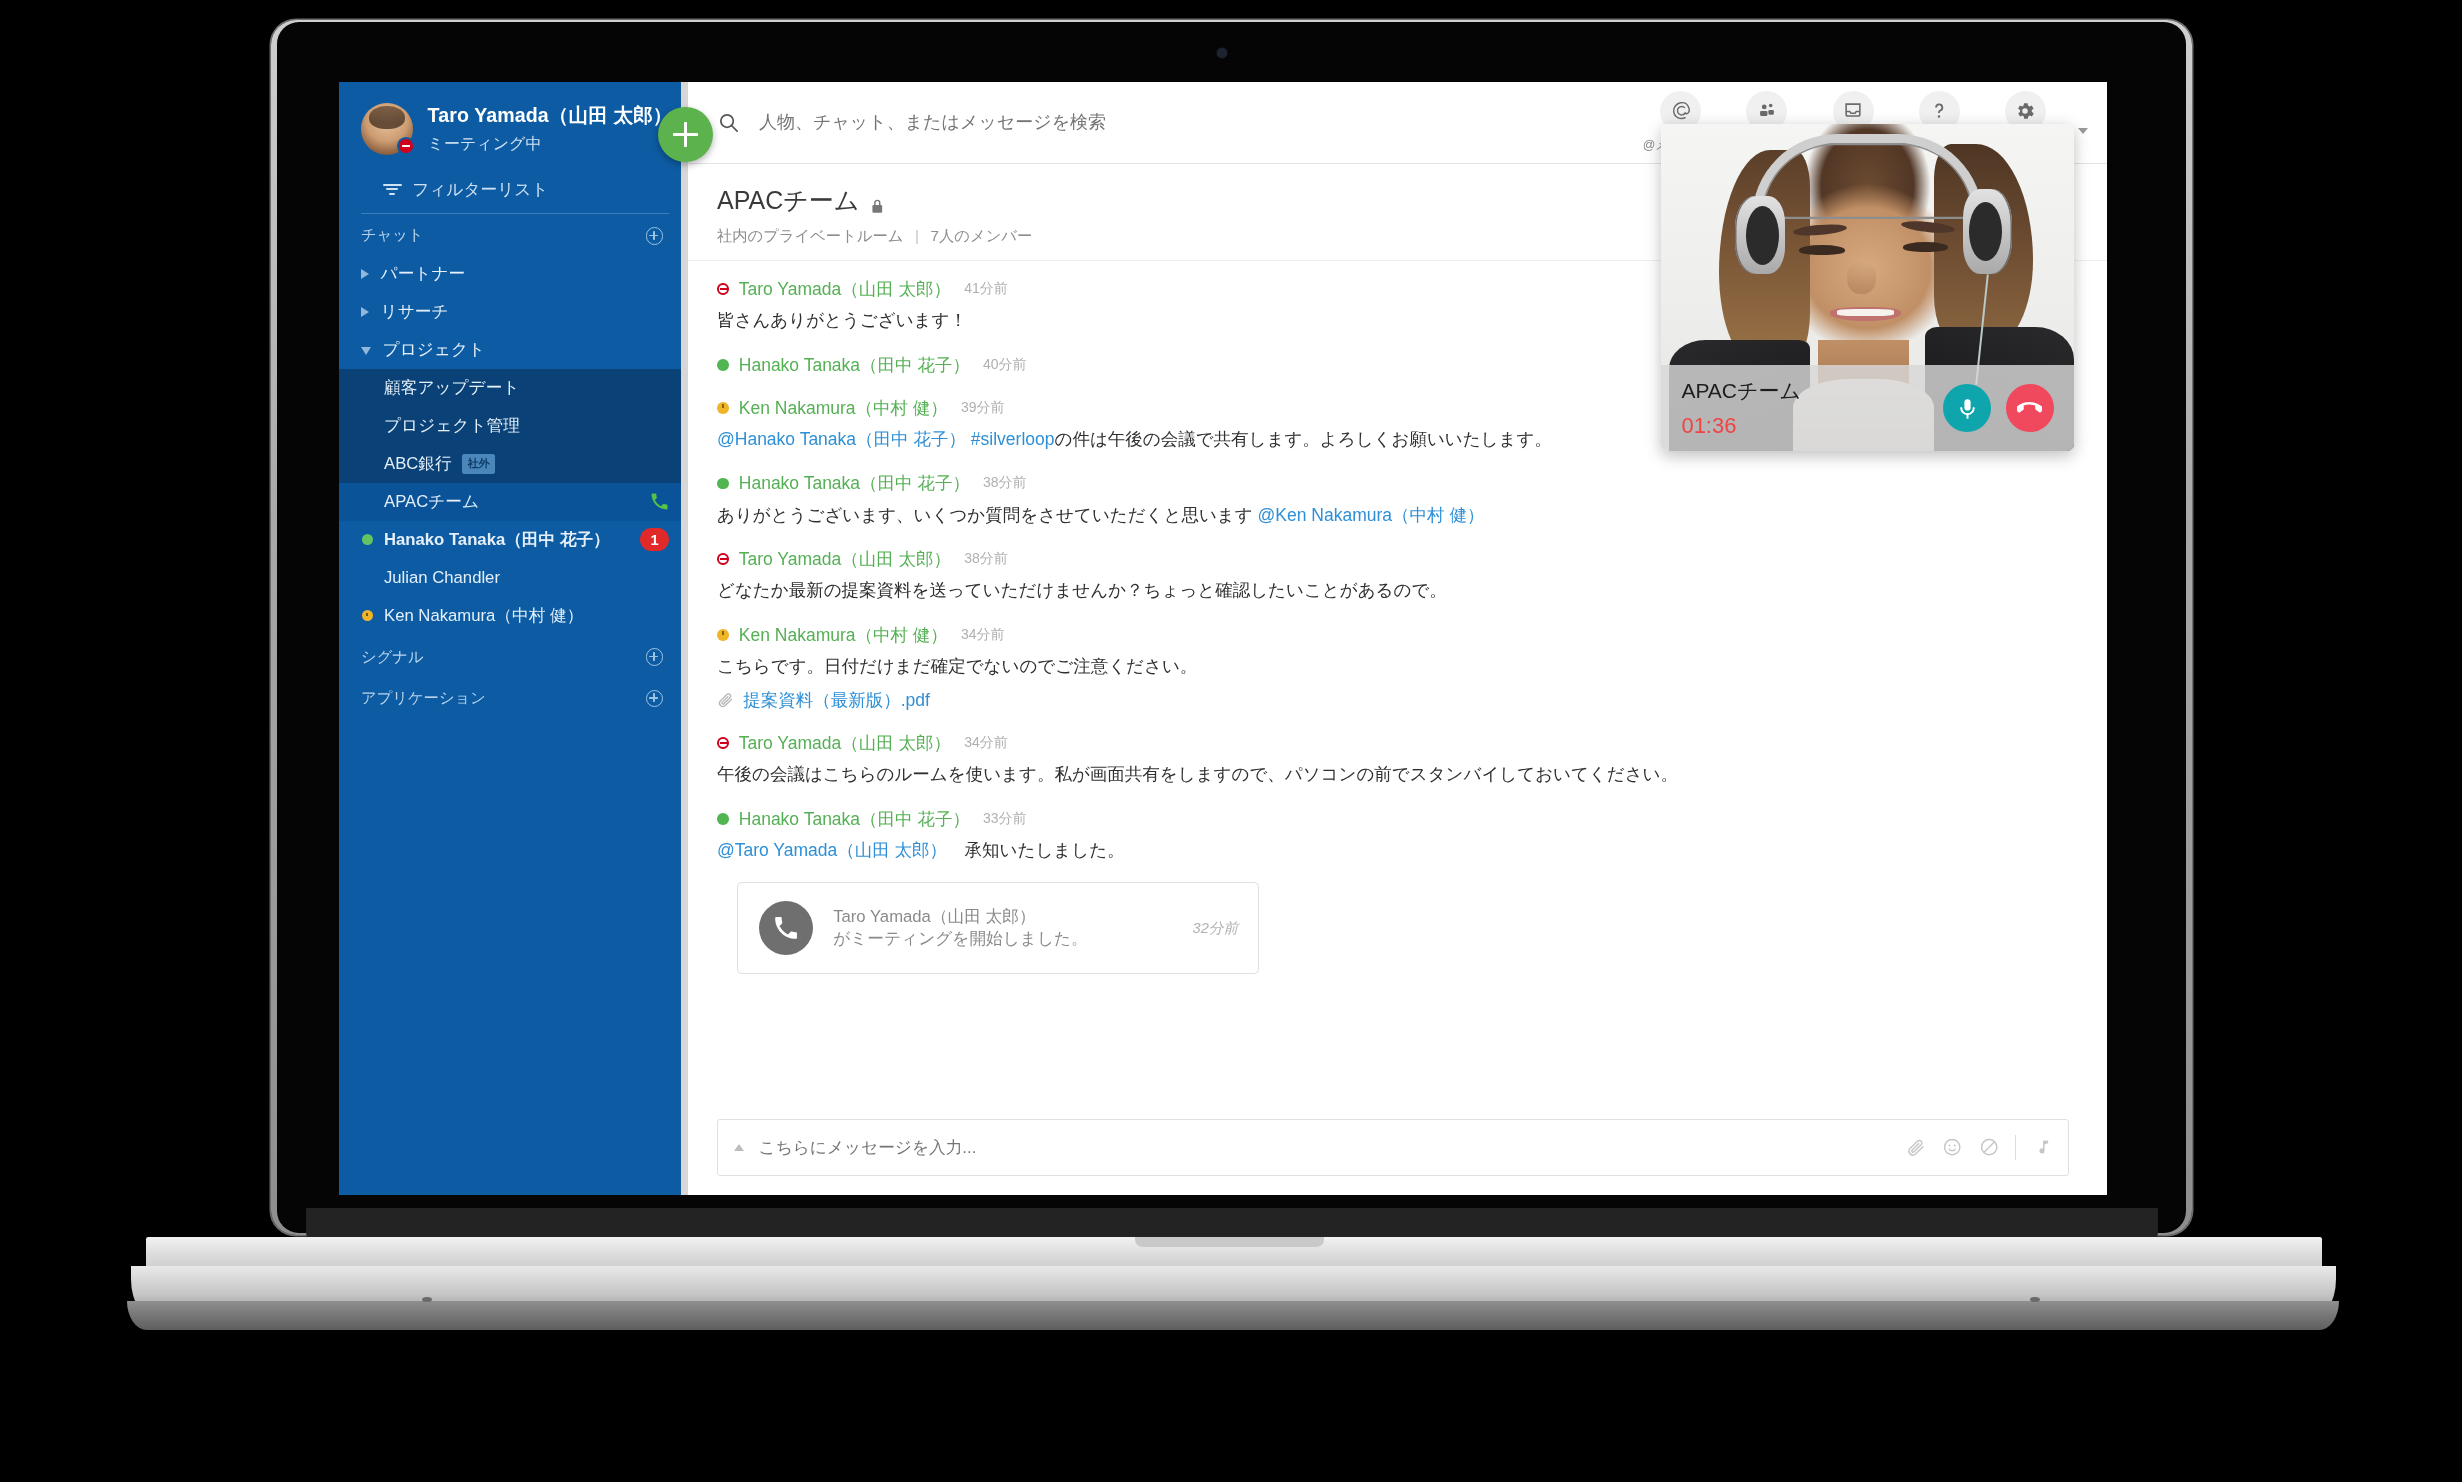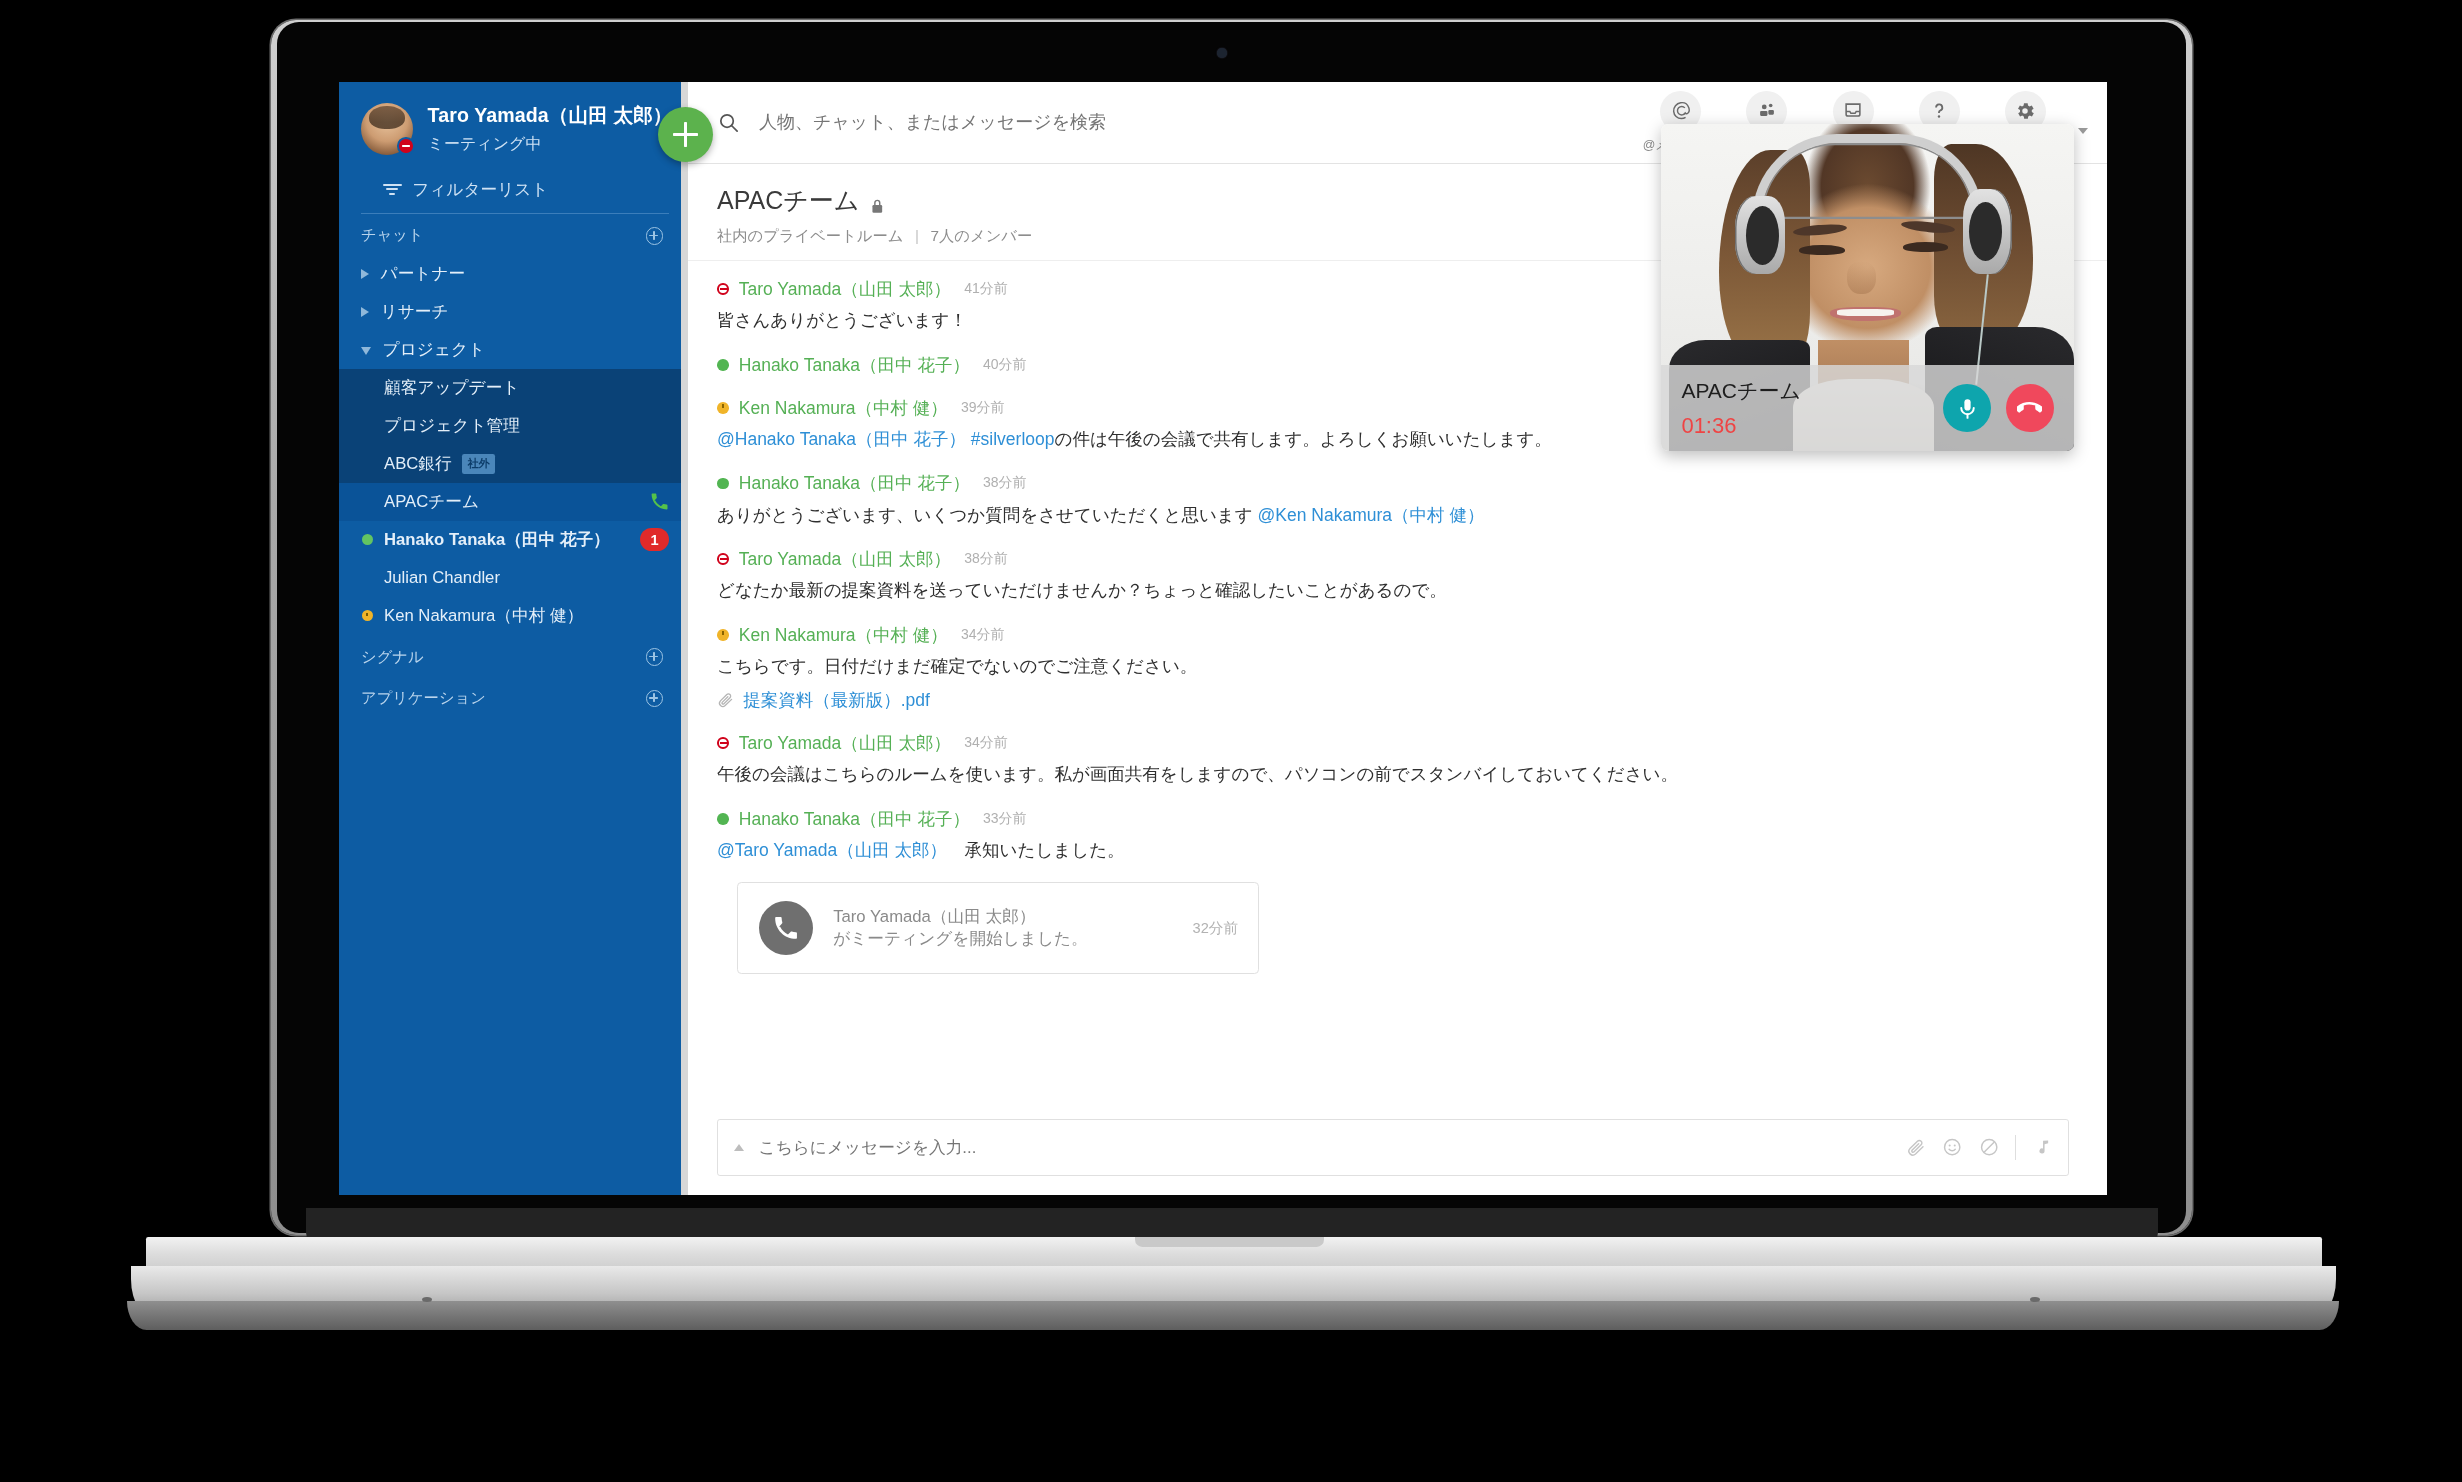--- a/index.html
+++ b/index.html
@@ -275,21 +275,21 @@
   .meet-card {
     margin: 10.2px 0 0 20.4px; width: 522px; height: 92px;
     border: 0.7px solid #e0e0e0; border-radius: 4.4px;
     display:flex; align-items:center; padding: 0 20.4px;
   }
   .meet-ico {
     width:54px;height:54px;border-radius:50%;background:#6f6f6f;
     display:flex;align-items:center;justify-content:center;color:#fff;flex:0 0 54px;
   }
   .meet-txt { margin-left:20.4px; color:#8a8a8a; font-size:16.7px; line-height:1.35; }
-  .meet-time { margin-left:auto; color:#b2b2b2; font-size:14.6px; }
+  .meet-time { margin-left:auto; color:#b2b2b2; font-size:14.6px;font-style:italic; }
 
   .composer-wrap { padding: 0 38px 19px 29px; }
   .composer {
     height: 57px; border:0.7px solid #e0e0e0; border-radius:2.9px;
     display:flex; align-items:center; padding: 0 16px;
   }
   .comp-caret {
     width:0;height:0;border-left:5.8px solid transparent;border-right:5.8px solid transparent;
     border-bottom:7.3px solid #bdbdbd; margin-right:14.6px; cursor:pointer;
   }

